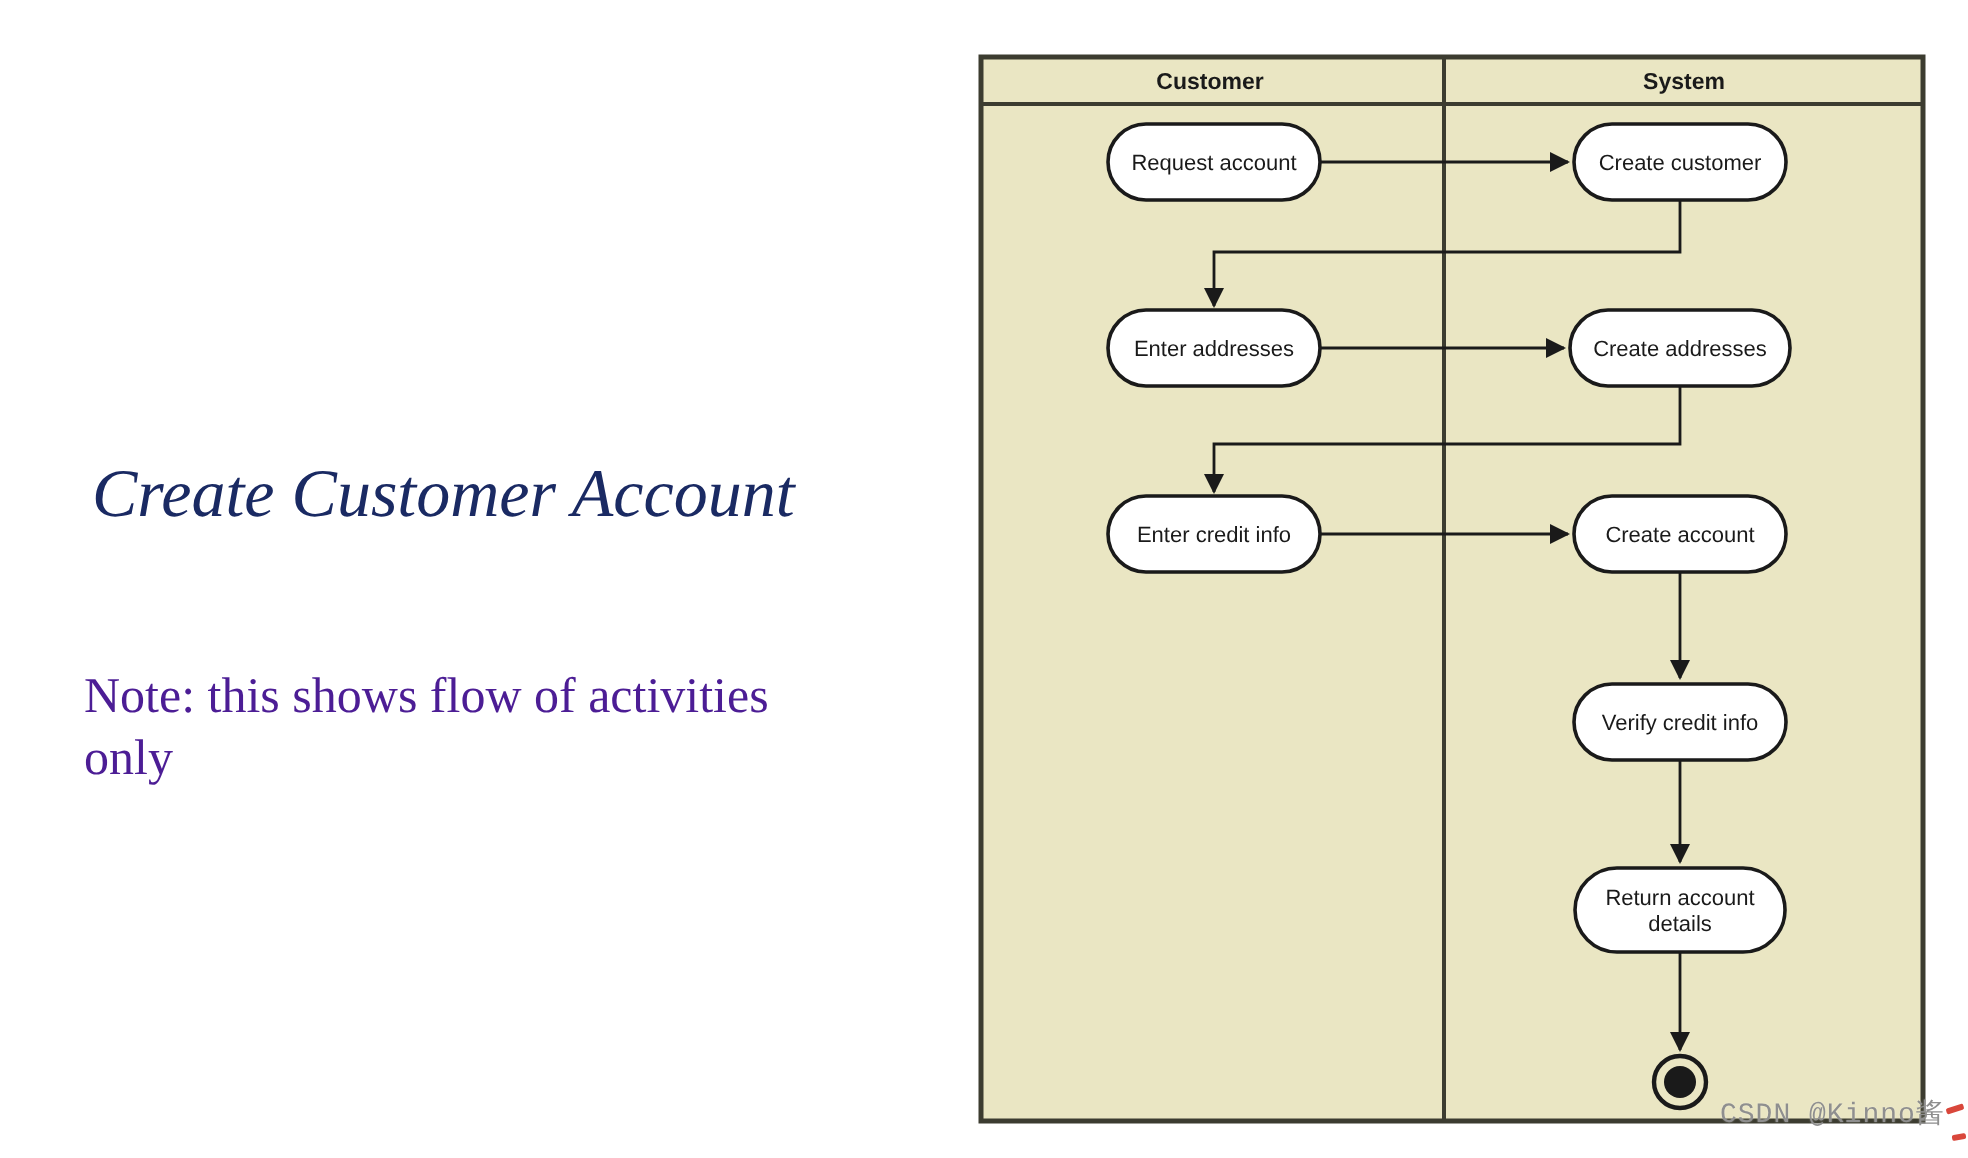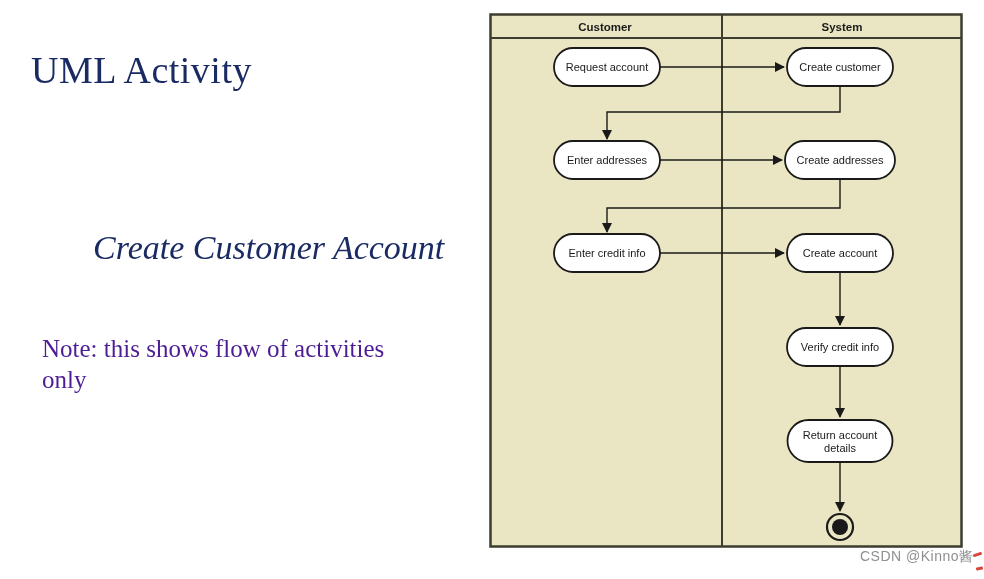--- a/index.html
+++ b/index.html
@@ -14,54 +14,54 @@
 
   .title {
     position: absolute; left: 31px; top: 22px;
     font-size: 38px; line-height: 46px;
     color: #1a2a63; font-weight: 400;
     letter-spacing: 0.5px;
   }
   .subtitle {
     position: absolute; left: 46px; top: 201px;
     font-size: 34px; font-style: italic;
-    color: #1a2a63; font-weight: 400; margin-left: 47px;
+    color: #1a2a63; font-weight: 400;
   }
   .note {
     position: absolute; left: 42px; top: 308px;
     font-size: 25px; line-height: 31px;
     color: #4c1d95;
   }
 
   .diagram-panel {
-    position: absolute; left: 489px; top: 13px;
+    position: absolute; left: 489px; top: 27px;
     width: 474px; height: 535px;
   }
   .diagram-panel svg { display: block; }
 
   .watermark {
     position: absolute; left: 860px; top: 548px;
-    font-family: Liberation Sans, sans-serif;
+    font-family: Liberation Mono, monospace;
     font-size: 14px; color: #8f8f8f;
     letter-spacing: 0.5px;
     text-shadow: 0 0 1px rgba(255,255,255,0.4);
   }
   .red-mark {
     position: absolute; background: #d9473b; border-radius: 1px;
   }
   .red-mark.m1 { left: 973px; top: 553px; width: 9px; height: 3px; transform: rotate(-18deg); }
   .red-mark.m2 { left: 976px; top: 567px; width: 7px; height: 3px; transform: rotate(-10deg); }
 </style>
 </head>
 <body>
 
 <div class="slide">
 
   <h1 class="title">
-    <span>UML Activity</span><br>
+    <br>
   </h1>
 
   <h2 class="subtitle">Create Customer Account</h2>
 
   <p class="note">
     <span>Note: this shows flow of activities</span><br>
     <span>only</span>
   </p>
 
   <div class="diagram-panel">

